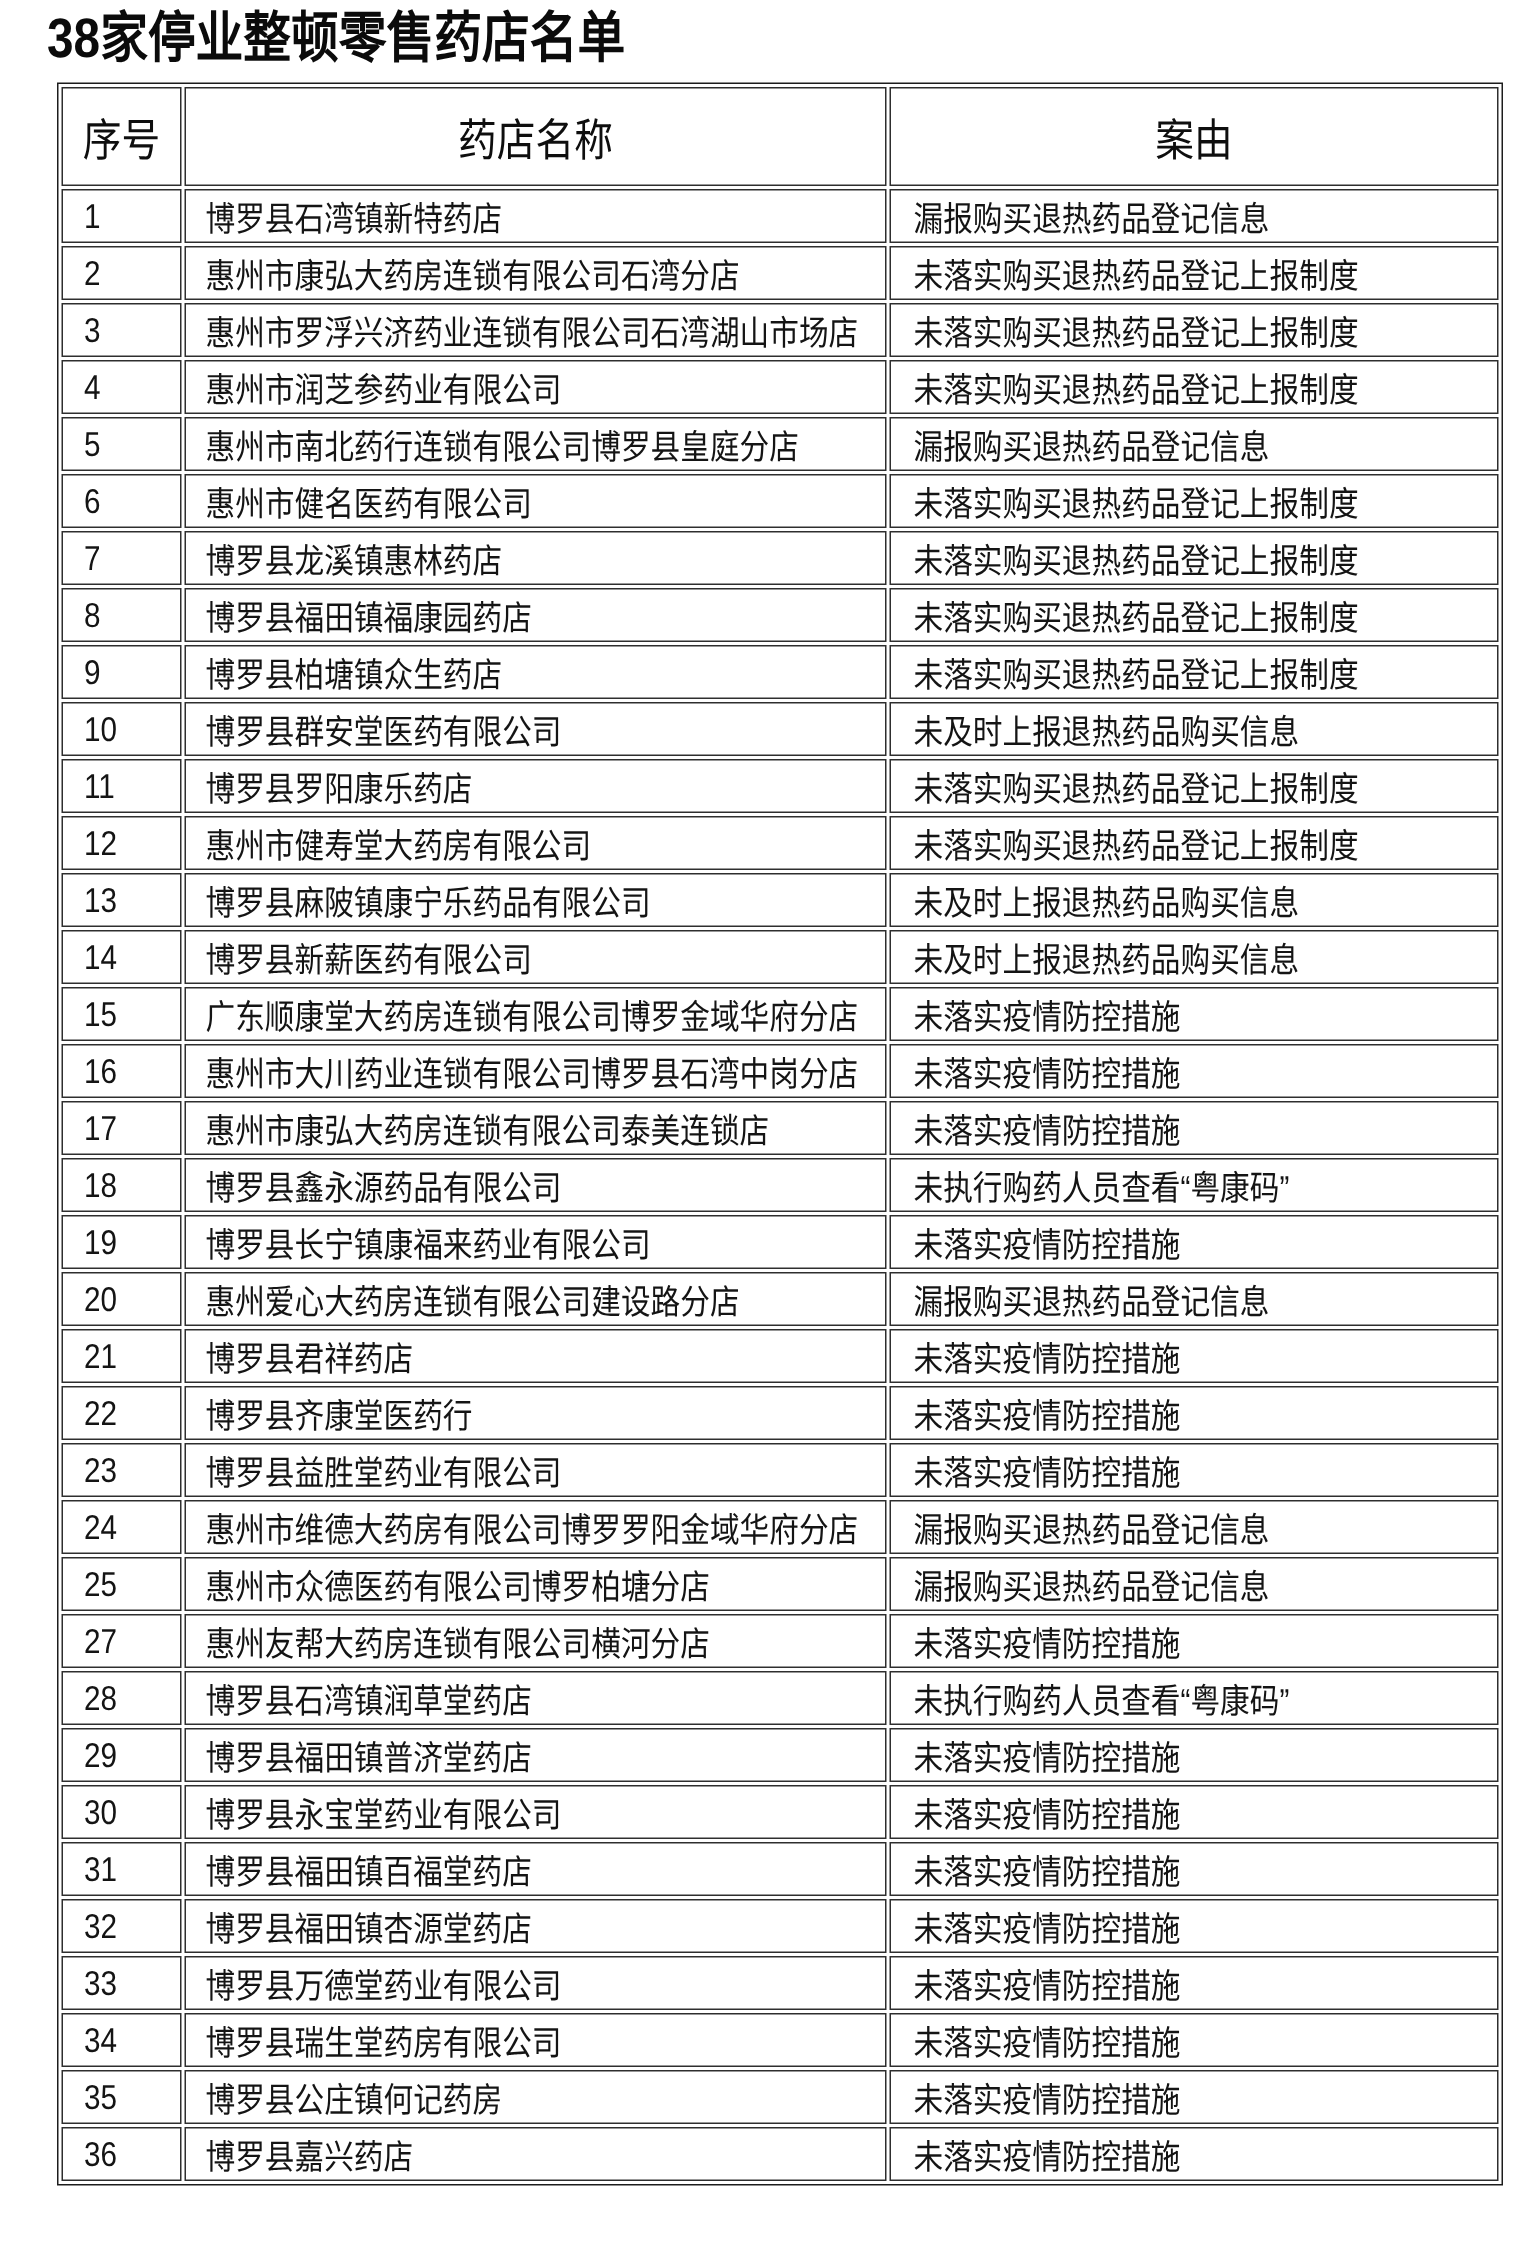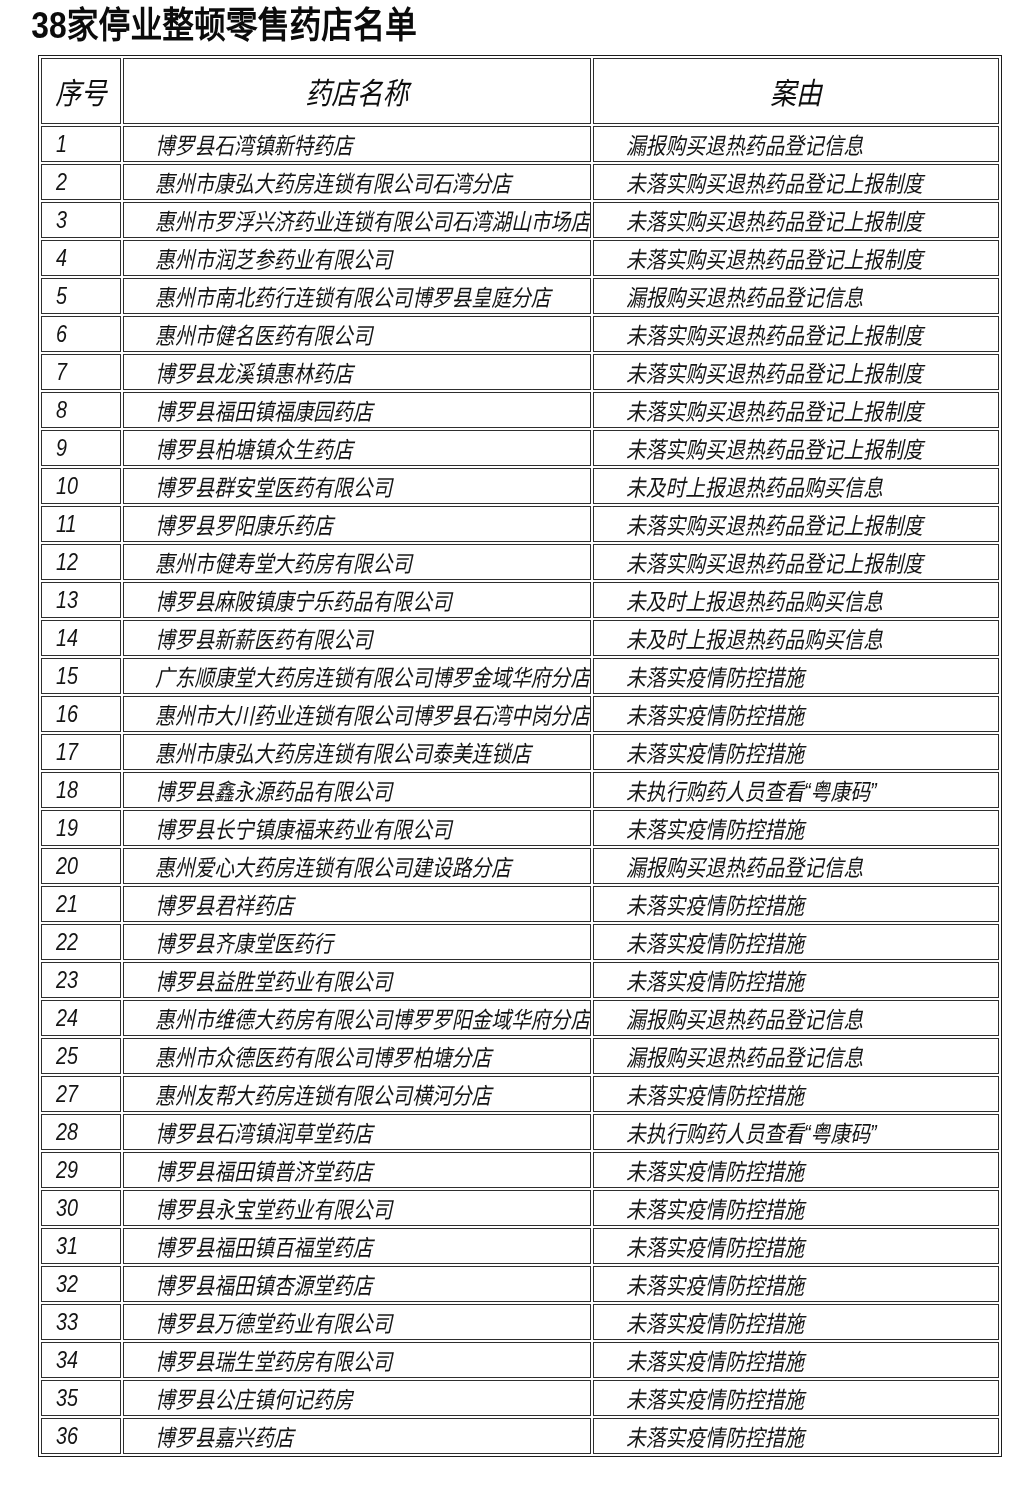--- a/index.html
+++ b/index.html
@@ -30,21 +30,20 @@
   }
   .doc-title .squish { transform-origin: 50% 50%; }
   table.roster {
     margin-left: 38px;
     width: 962px;
     table-layout: fixed;
     border-collapse: separate;
     border-spacing: 2px;
     border: 1px solid #1c1c1c;
     background: #ffffff;
-    font-style: italic;
   }
   th, td {
     border: 1px solid #2e2e2e;
     background: #ffffff;
     overflow: hidden;
     white-space: nowrap;
     vertical-align: middle;
     box-sizing: content-box;
   }
   th {
@@ -55,22 +54,22 @@
     color: #0e0e0e;
   }
   th .squish { transform-origin: 50% 50%; }
   td {
     height: 31.5px;
     font-size: 23px;
     padding: 0;
     color: #141414;
   }
   td.col-index  { padding-left: 14px; }
-  td.col-name   { padding-left: 31px; }
-  td.col-reason { padding-left: 32px; }
+  td.col-name   { padding-left: 13px; }
+  td.col-reason { padding-left: 15px; }
   .squish {
     display: inline-block;
     transform: scaleX(0.86);
     transform-origin: 0 50%;
     white-space: nowrap;
   }
 </style>
 </head>
 <body>
 

